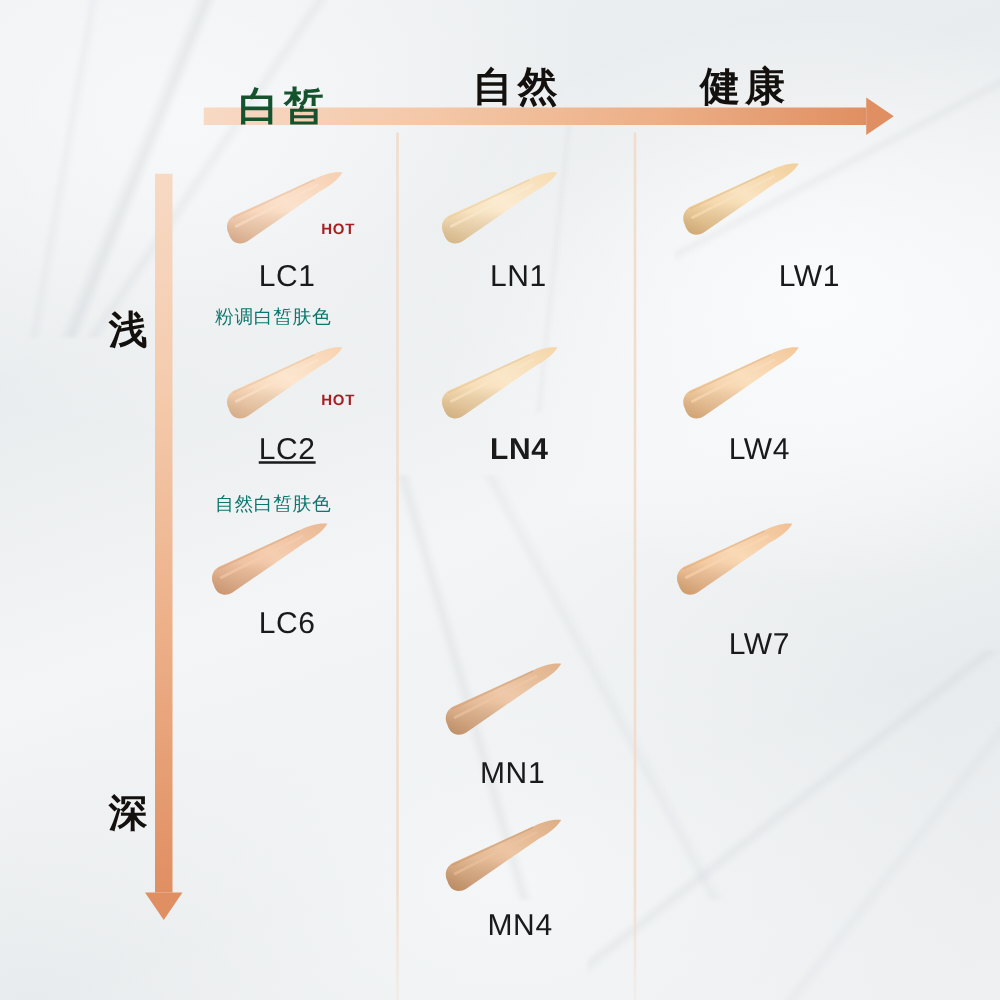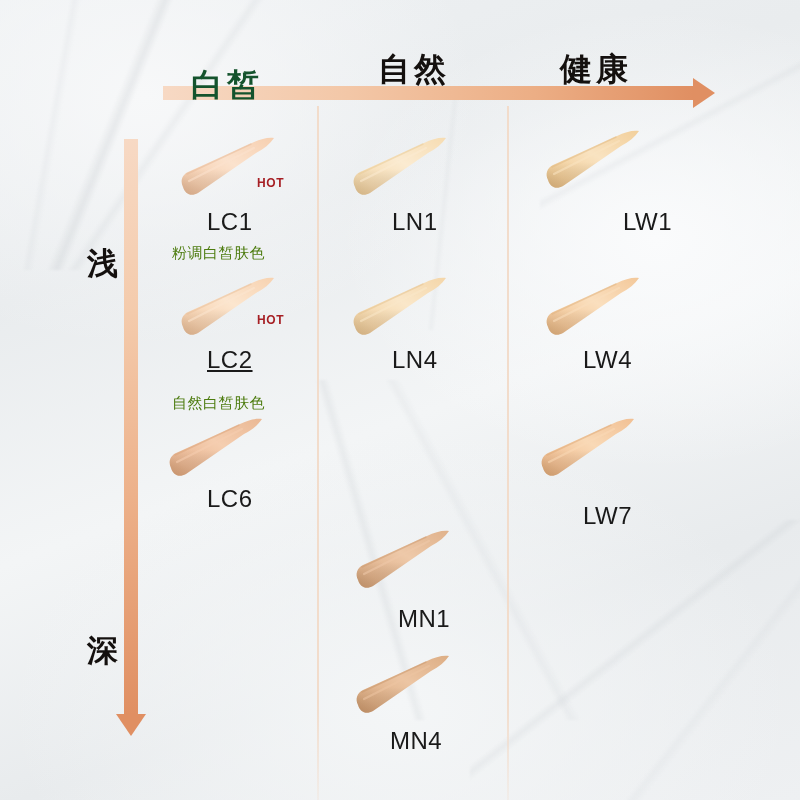--- a/index.html
+++ b/index.html
@@ -74,21 +74,21 @@
     font-family:"Liberation Serif","DejaVu Serif",serif;
   }
 
   .shade { position:absolute; }
   .shade-name {
     position:absolute; white-space:nowrap; color:#1a1a1a;
     font-size:24px; letter-spacing:.5px;
     font-family:"Liberation Sans","DejaVu Sans",sans-serif;
   }
   .shade-desc {
-    position:absolute; white-space:nowrap; color:#4d7c0f;
+    position:absolute; white-space:nowrap; color:#0f766e;
     font-size:15px; letter-spacing:.5px;
     font-family:"Liberation Sans","DejaVu Sans",sans-serif;
   }
   .hot-badge {
     position:absolute; white-space:nowrap;
     font-size:12px; font-weight:700; letter-spacing:.6px;
     font-family:"Liberation Sans","DejaVu Sans",sans-serif;
   }
   .swatch { position:absolute; }
   .swatch svg { display:block; overflow:visible; }
@@ -232,21 +232,21 @@
               <stop offset="55.00000000000001%" stop-color="rgba(0,0,0,0)"></stop>
               <stop offset="100%" stop-color="rgba(120,80,50,.18)"></stop>
             </linearGradient>
           </defs>
           <path d="M 3 50 C 0 44, 2 38, 8 35 L 72 6 C 80 2, 88 0, 94 1 C 90 7, 84 12, 76 16 L 18 56 C 11 60, 5 57, 3 50 Z" fill="url(#g_LN4)"></path>
           <path d="M 3 50 C 0 44, 2 38, 8 35 L 72 6 C 80 2, 88 0, 94 1 C 90 7, 84 12, 76 16 L 18 56 C 11 60, 5 57, 3 50 Z" fill="url(#g_LN4_e)"></path>
           <path d="M 9 44 L 74 11" stroke="#fae7c9" stroke-width="2.2" stroke-linecap="round" fill="none" opacity=".55"></path>
           <path d="M 7 37 L 71 7" stroke="#e3c28e" stroke-width="1.4" stroke-linecap="round" fill="none" opacity=".5"></path>
         </svg>
       </div>
-      <div class="shade-name" style="left: 392px; top: 346px;">LN4</div>
+      <div class="shade-name" style="left: 392px; top: 346px; font-weight: bold;">LN4</div>
     </div>
     <div class="shade">
       <div class="swatch" style="left: 355px; top: 530px;">
         <svg width="96" height="62" viewBox="0 0 96 62">
           <defs>
             <linearGradient id="g_MN1" x1="0%" y1="100%" x2="100%" y2="0%">
               <stop offset="0%" stop-color="#cb9a70"></stop>
               <stop offset="18%" stop-color="#e0b28b"></stop>
               <stop offset="55.00000000000001%" stop-color="#eec9a9"></stop>
               <stop offset="100%" stop-color="#e0b28b"></stop>
@@ -256,21 +256,21 @@
               <stop offset="55.00000000000001%" stop-color="rgba(0,0,0,0)"></stop>
               <stop offset="100%" stop-color="rgba(120,80,50,.18)"></stop>
             </linearGradient>
           </defs>
           <path d="M 3 50 C 0 44, 2 38, 8 35 L 72 6 C 80 2, 88 0, 94 1 C 90 7, 84 12, 76 16 L 18 56 C 11 60, 5 57, 3 50 Z" fill="url(#g_MN1)"></path>
           <path d="M 3 50 C 0 44, 2 38, 8 35 L 72 6 C 80 2, 88 0, 94 1 C 90 7, 84 12, 76 16 L 18 56 C 11 60, 5 57, 3 50 Z" fill="url(#g_MN1_e)"></path>
           <path d="M 9 44 L 74 11" stroke="#eec9a9" stroke-width="2.2" stroke-linecap="round" fill="none" opacity=".55"></path>
           <path d="M 7 37 L 71 7" stroke="#cb9a70" stroke-width="1.4" stroke-linecap="round" fill="none" opacity=".5"></path>
         </svg>
       </div>
-      <div class="shade-name" style="left: 398px; top: 605px; text-align: right;">MN1</div>
+      <div class="shade-name" style="left: 384px; top: 605px; text-align: right;">MN1</div>
     </div>
     <div class="shade">
       <div class="swatch" style="left: 355px; top: 655px;">
         <svg width="96" height="62" viewBox="0 0 96 62">
           <defs>
             <linearGradient id="g_MN4" x1="0%" y1="100%" x2="100%" y2="0%">
               <stop offset="0%" stop-color="#c7956a"></stop>
               <stop offset="18%" stop-color="#ddae85"></stop>
               <stop offset="55.00000000000001%" stop-color="#ecc5a3"></stop>
               <stop offset="100%" stop-color="#ddae85"></stop>

